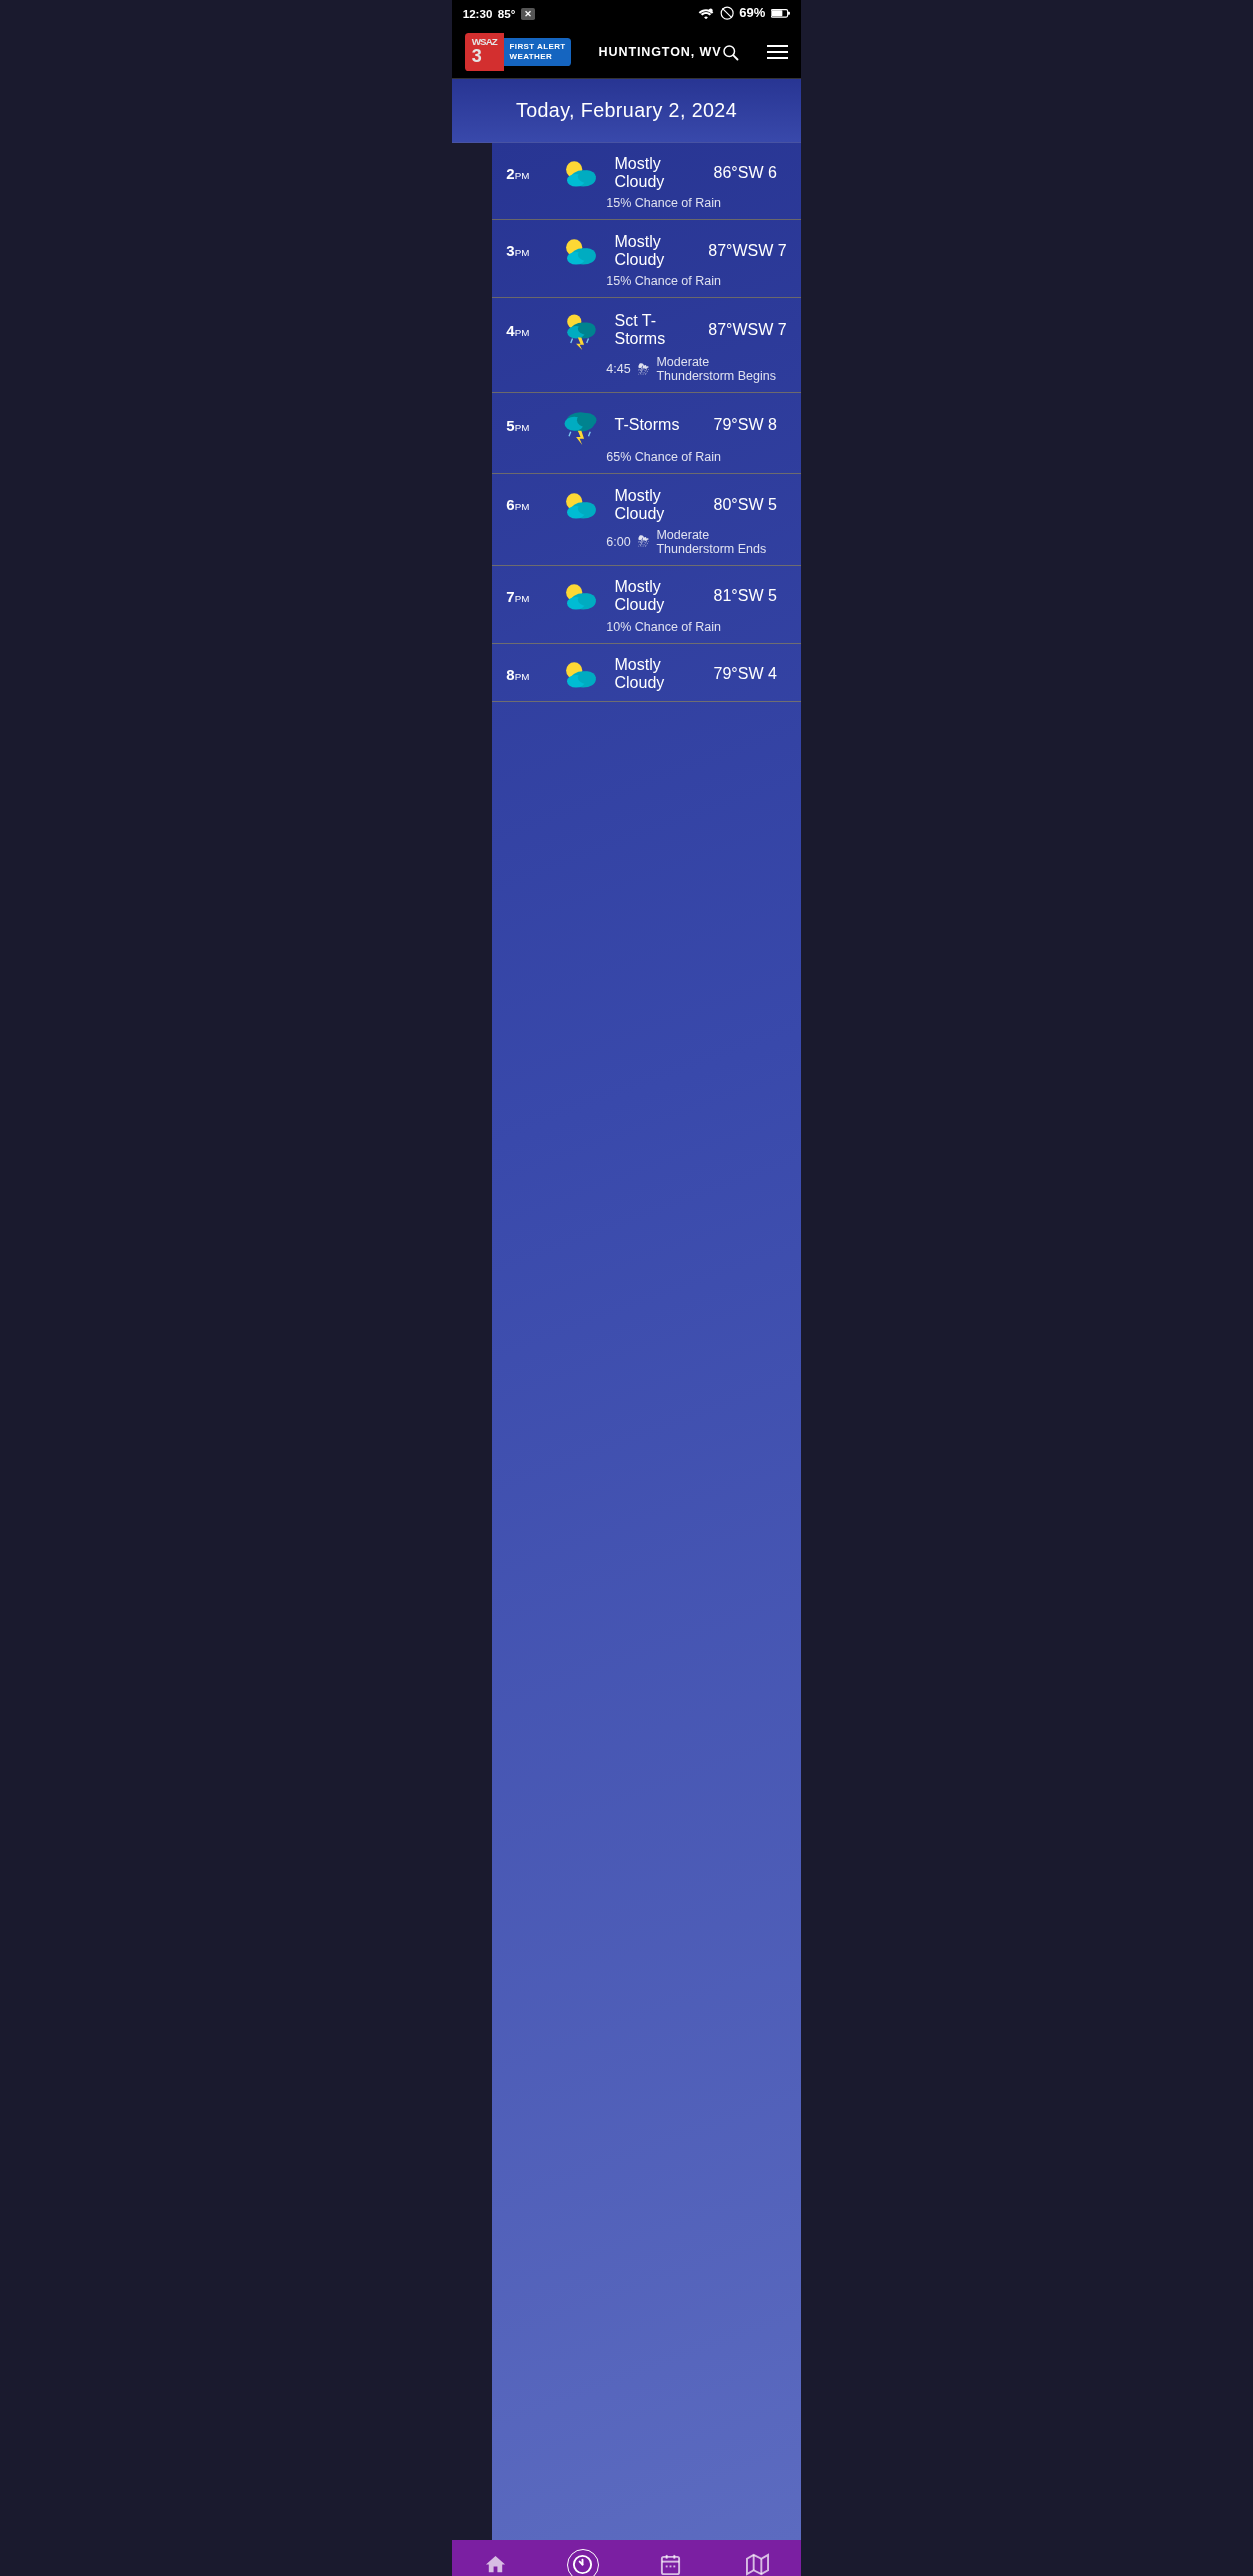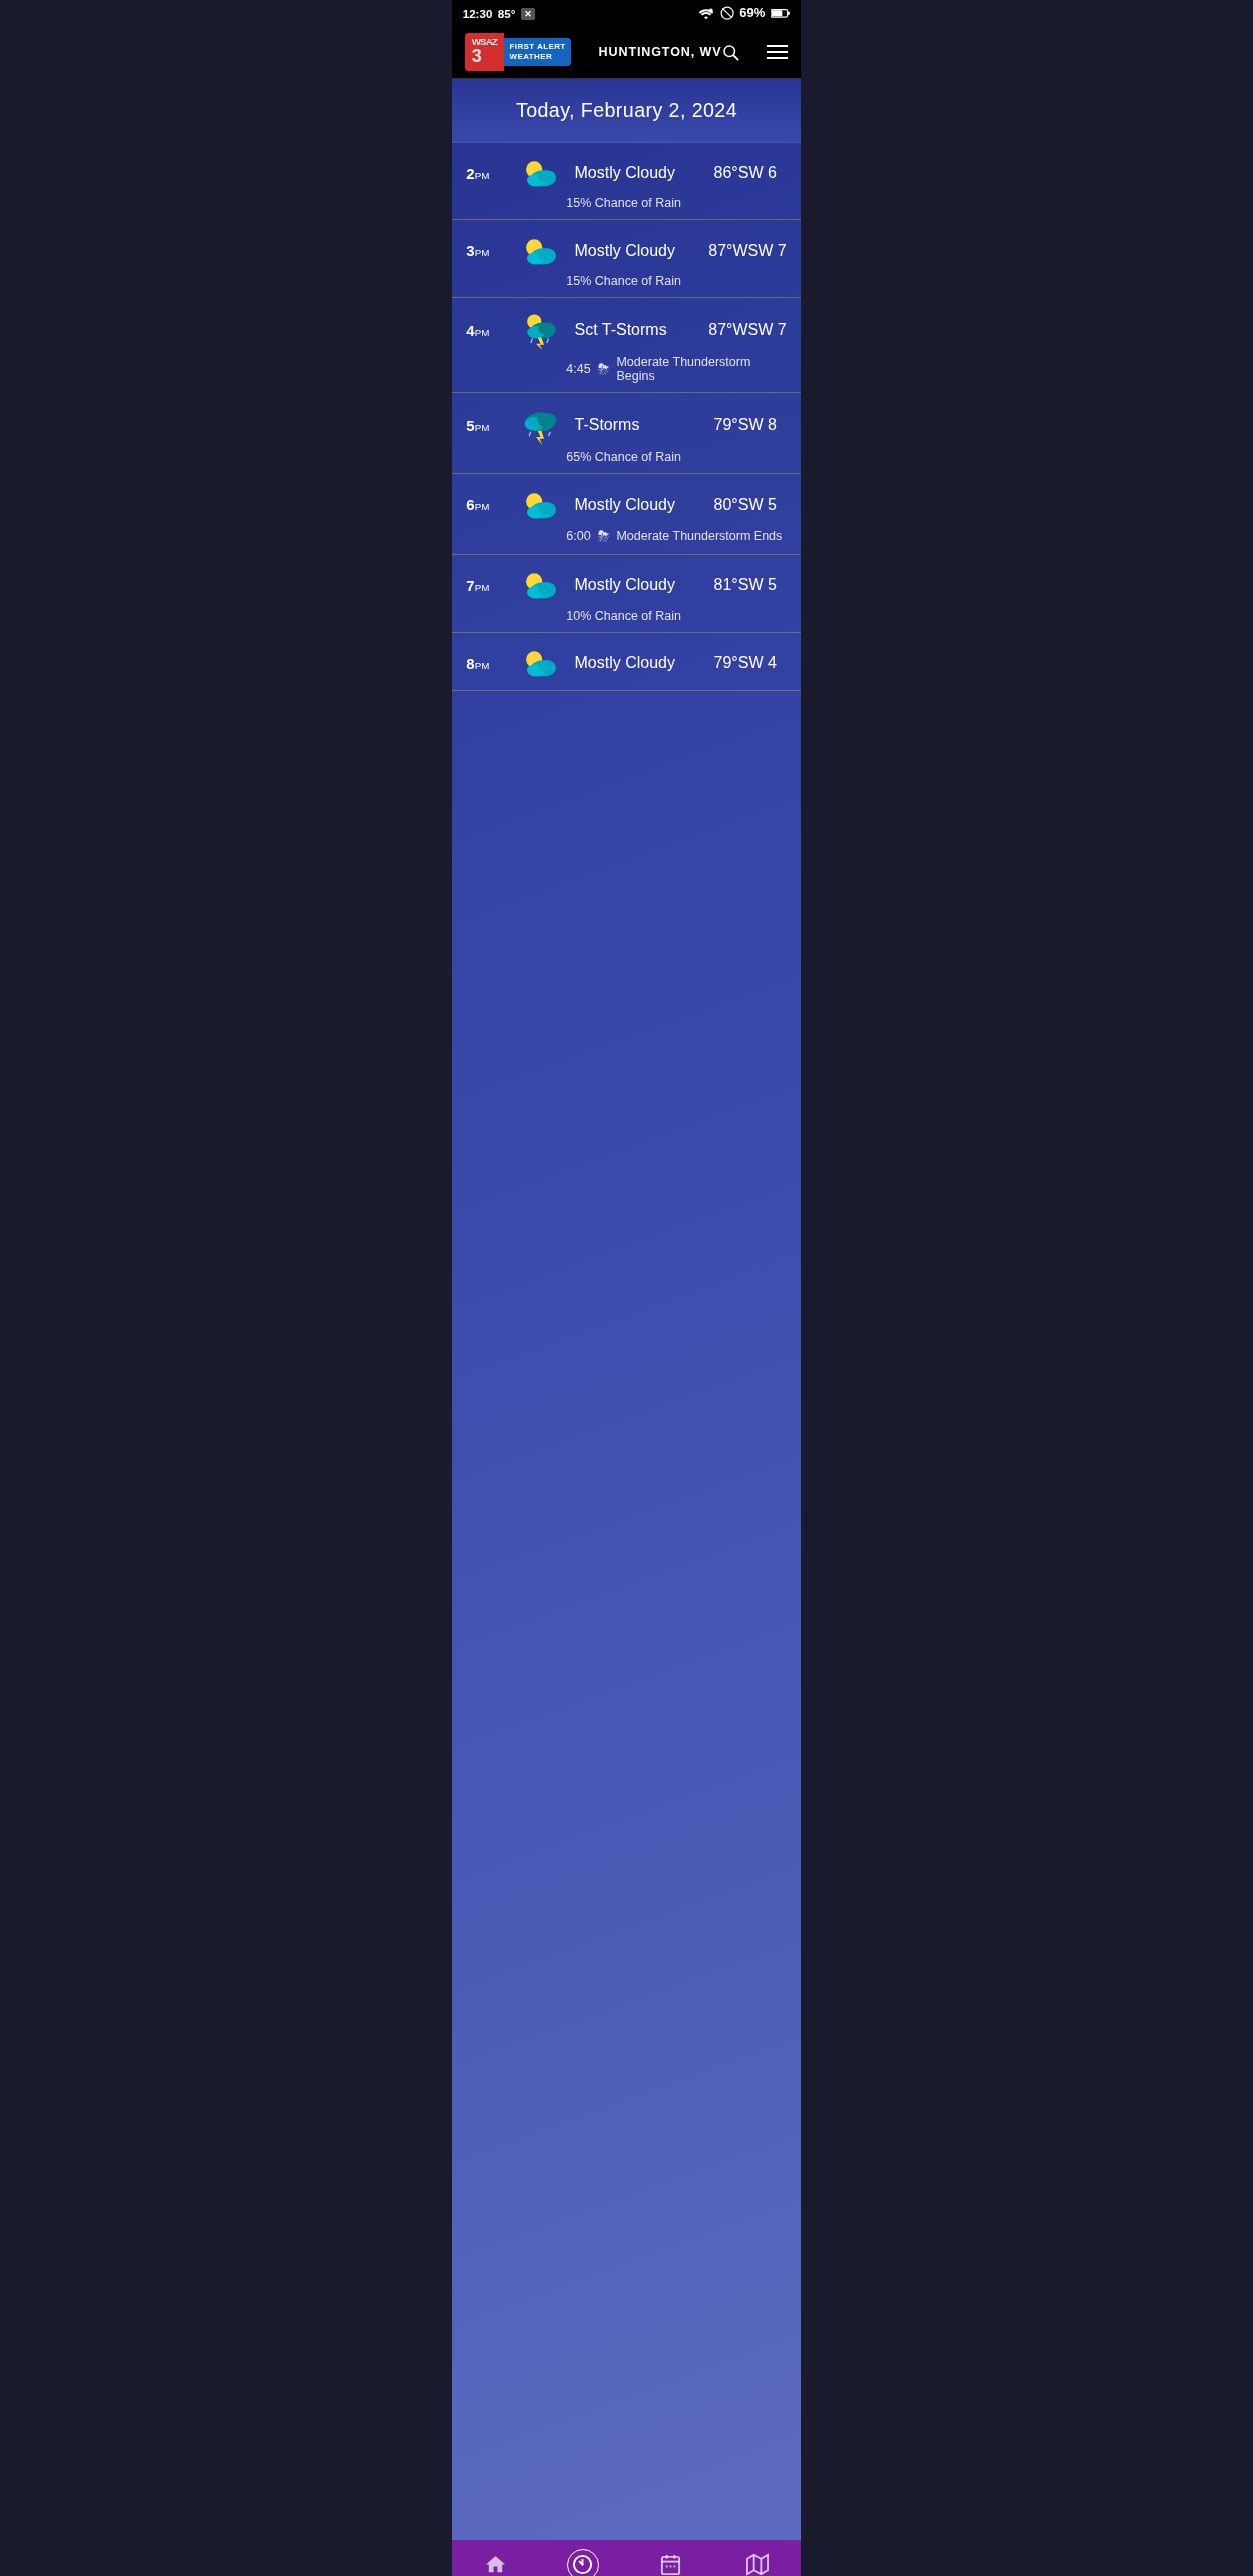--- a/index.html
+++ b/index.html
@@ -104,20 +104,21 @@
       font-size: 19.7px;
       font-weight: 300;
       letter-spacing: 0.4px;
       border-bottom: 0.9px solid rgba(255,255,255,0.15);
     }
 
     
     .content {
       background: linear-gradient(160deg, #283593 0%, #3949ab 40%, #5c6bc0 100%);
       min-height: calc(100vh - 179px);
+      margin-left: 40px;
     }
 
     
     .weather-row {
       padding: 12.5px 14.3px 9px;
       border-bottom: 0.9px solid rgba(255, 215, 0, 0.3);
     }
     .weather-main {
       display: flex;
       align-items: center;

